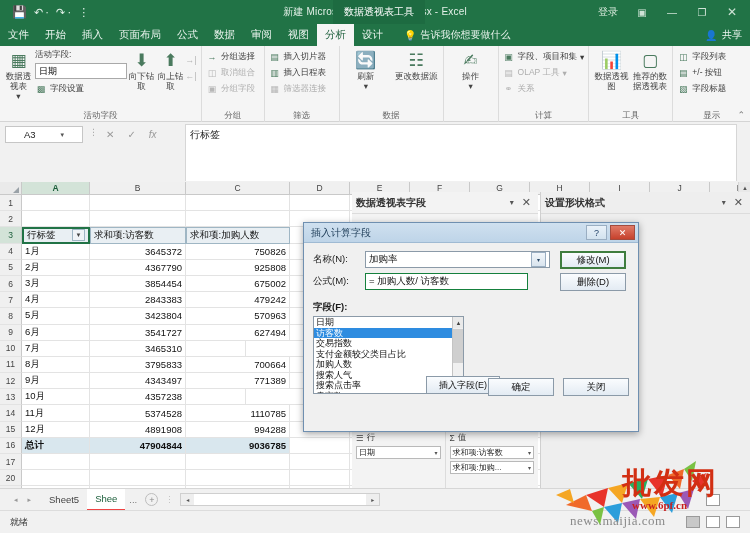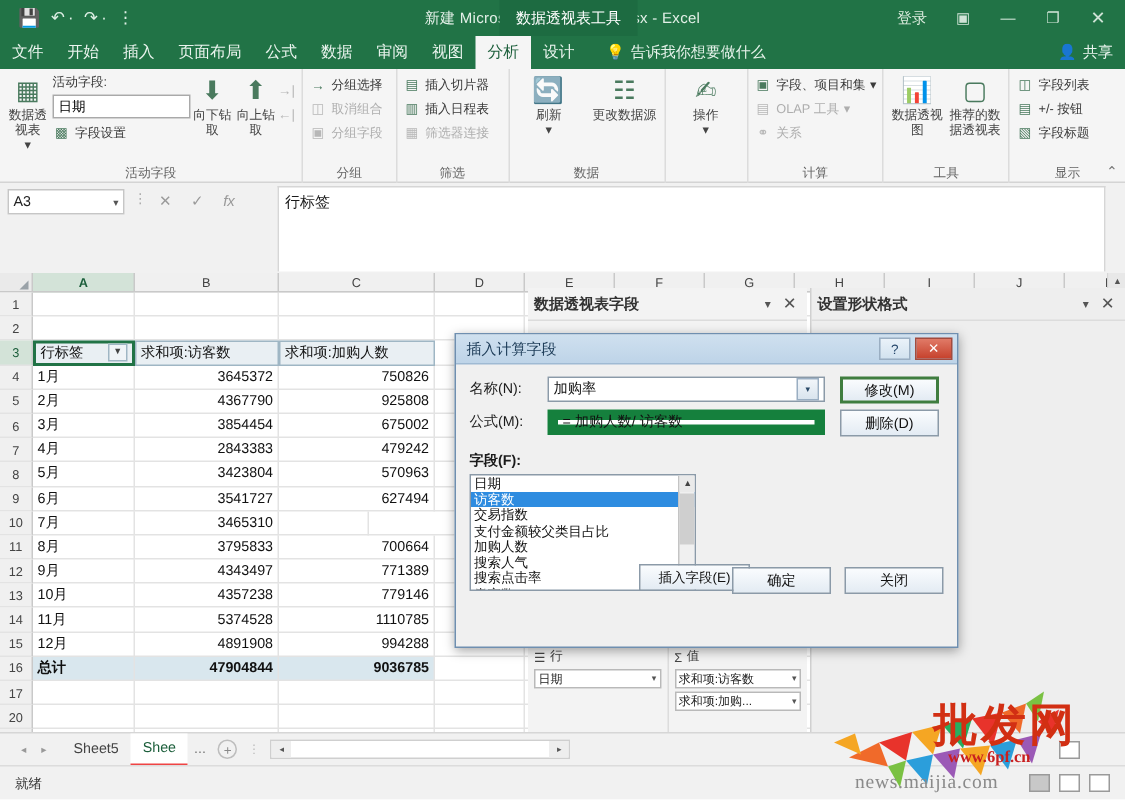--- a/index.html
+++ b/index.html
@@ -121,21 +121,21 @@
   }
 
   
   .fbar {
     position: absolute; left: 0; top: 122px; width: 750px; height: 60px;
     background: #f1f1f1;
   }
   .namebox {
     position: absolute; left: 5px; top: 4px; width: 78px; height: 17px;
     background: #fff; border: 1px solid #c6c6c6;
-    display: flex; align-items: center; padding: 0 3px;
+    display: flex; align-items: center; padding: 0 18px;
     font-size: 9.5px; color: #222;
   }
   .namebox .caret { margin-left: auto; font-size: 7px; color: #555; }
   .fb-sep { position: absolute; left: 89px; top: 5px; font-size: 9px; color: #aaa; letter-spacing: 1px;}
   .fb-btns {
     position: absolute; left: 100px; top: 4px; height: 17px;
     display: flex; align-items: center; gap: 13px; padding: 0 6px;
   }
   .fb-btns span { font-size: 10px; color: #9a9a9a; }
   .fb-input {
@@ -274,21 +274,21 @@
   .fcombo {
     width: 185px; height: 17px; border: 1px solid #8b9aa8; background: #fff;
     display: flex; align-items: center; font-size: 9.5px; color: #111; padding: 0 3px;
   }
   .fcombo .arrowbox {
     margin-left: auto; width: 15px; height: 15px; background: linear-gradient(#f2f6fa,#d9e4ee);
     border: 1px solid #9aaec2; display: flex; align-items: center;
     justify-content: center; font-size: 6px; color: #2b4a68;
   }
   .ftext {
-    width: 185px; height: 17px; border: 7px solid #15803d; background: #fff;
+    width: 163px; height: 17px; border: 1px solid #15803d; background: #fff;
     display: flex; align-items: center; font-size: 9.5px; color: #111; padding: 0 3px; text-align: center;
   }
   .dbtn {
     width: 66px; height: 18px; border: 1px solid #8b9aa8;
     background: linear-gradient(#fafcfe,#e3ebf3); font-size: 9.5px; color: #111;
     display: flex; align-items: center; justify-content: center;
   }
   .btncol { margin-left: 10px; display: flex; flex-direction: column; gap: 4px; }
   .flds-lbl { font-size: 9.5px; color: #1a1a1a; margin: 6px 0 2px 0; font-weight: bold; }
   .listbox {
@@ -777,21 +777,20 @@
           <div class="cell " style="width: 60px;"></div>
           <div class="cell " style="width: 60px;"></div>
           <div class="cell " style="width: 60px;"></div>
           <div class="cell " style="width: 60px;"></div>
           <div class="cell " style="width: 60px;"></div>
         </div>
         <div class="grow">
           <div class="rh">13</div>
           <div class="cell " style="width: 68px;">10月</div>
           <div class="cell num" style="width: 96px;">4357238</div>
-          <div class="cell num" style="width: 104px;">779146</div>
           <div class="cell " style="width: 60px;"></div>
           <div class="cell " style="width: 60px;"></div>
           <div class="cell " style="width: 60px;"></div>
           <div class="cell " style="width: 60px;"></div>
           <div class="cell " style="width: 60px;"></div>
           <div class="cell " style="width: 60px;"></div>
           <div class="cell " style="width: 60px;"></div>
           <div class="cell " style="width: 60px;"></div>
         </div>
         <div class="grow">

